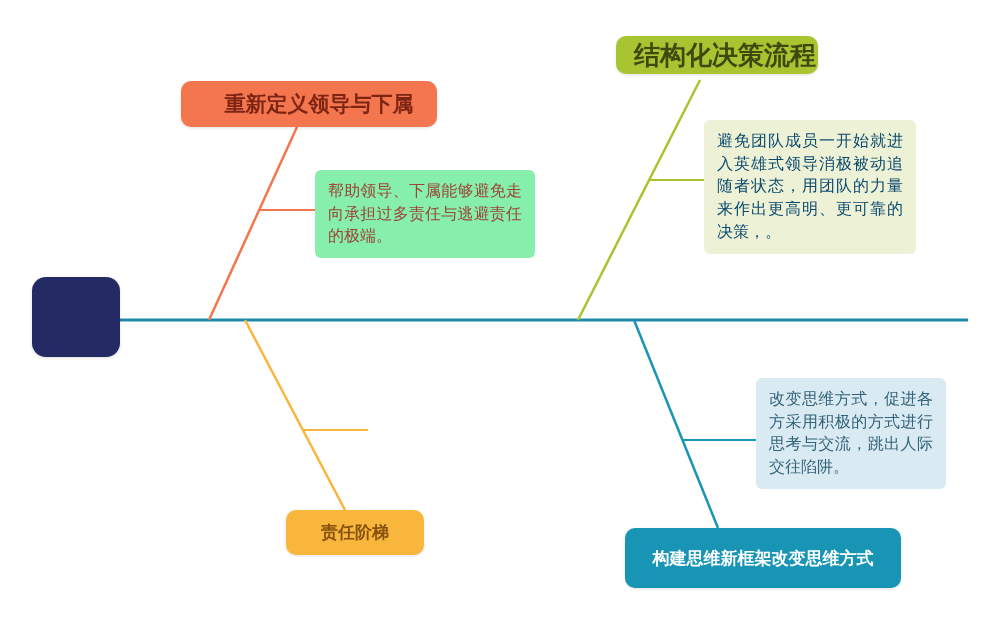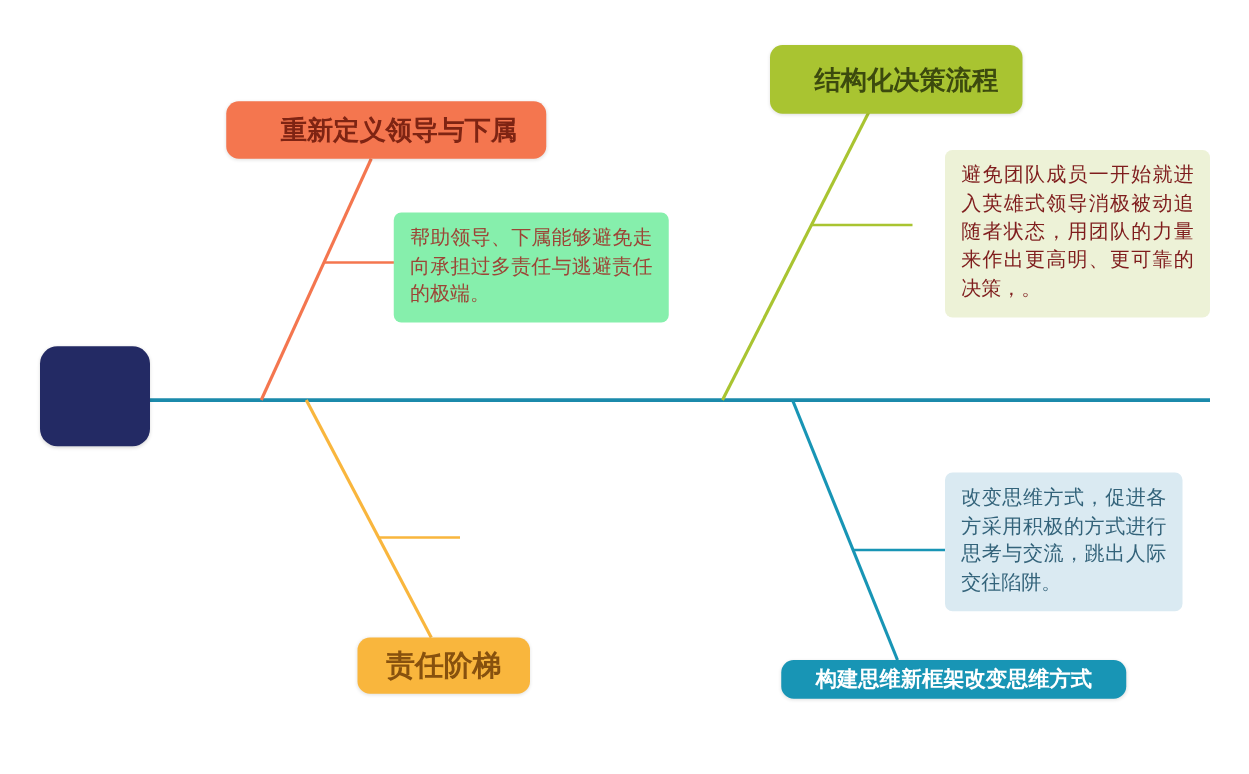--- a/index.html
+++ b/index.html
@@ -49,36 +49,36 @@
   .topic-top-left {
     left: 181px; top: 81px;
     width: 256px; height: 46px;
     background: #f4764f;
     color: #7e2413;
     font-size: 21px;
     padding-left: 20px;
   }
   .topic-top-right {
     left: 616px; top: 36px;
-    width: 202px; height: 55px;
+    width: 202px; height: 38px;
     background: #a9c431;
     color: #3c4a0e;
-    font-size: 21px;
+    font-size: 26px;
     padding-left: 16px;
   }
   .topic-bottom-left {
     left: 286px; top: 510px;
     width: 138px; height: 45px;
     background: #f9b63d;
     color: #87510e;
-    font-size: 23px;
+    font-size: 17px;
   }
   .topic-bottom-right {
     left: 625px; top: 528px;
-    width: 276px; height: 31px;
+    width: 276px; height: 60px;
     background: #1895b5;
     color: #ffffff;
     font-size: 17px;
   }
   .note {
     position: absolute;
     z-index: 2;
     box-sizing: border-box;
     border-radius: 6px;
     padding: 10px 13px;
@@ -87,24 +87,24 @@
     text-align: left;
     text-align: justify;
   }
   .note-top-left {
     left: 315px; top: 170px;
     width: 220px;
     background: #86efac;
     color: #9c4536;
   }
   .note-top-right {
-    left: 756px; top: 120px;
+    left: 704px; top: 120px;
     width: 212px;
     background: #edf2d7;
-    color: #7f1d1d;
+    color: #0c4a6e;
   }
   .note-bottom-left {
     left: 366px; top: 386px;
     width: 218px;
     background: #fcf0d8;
     color: #a05c17;
   }
   .note-bottom-right {
     left: 756px; top: 378px;
     width: 190px;

